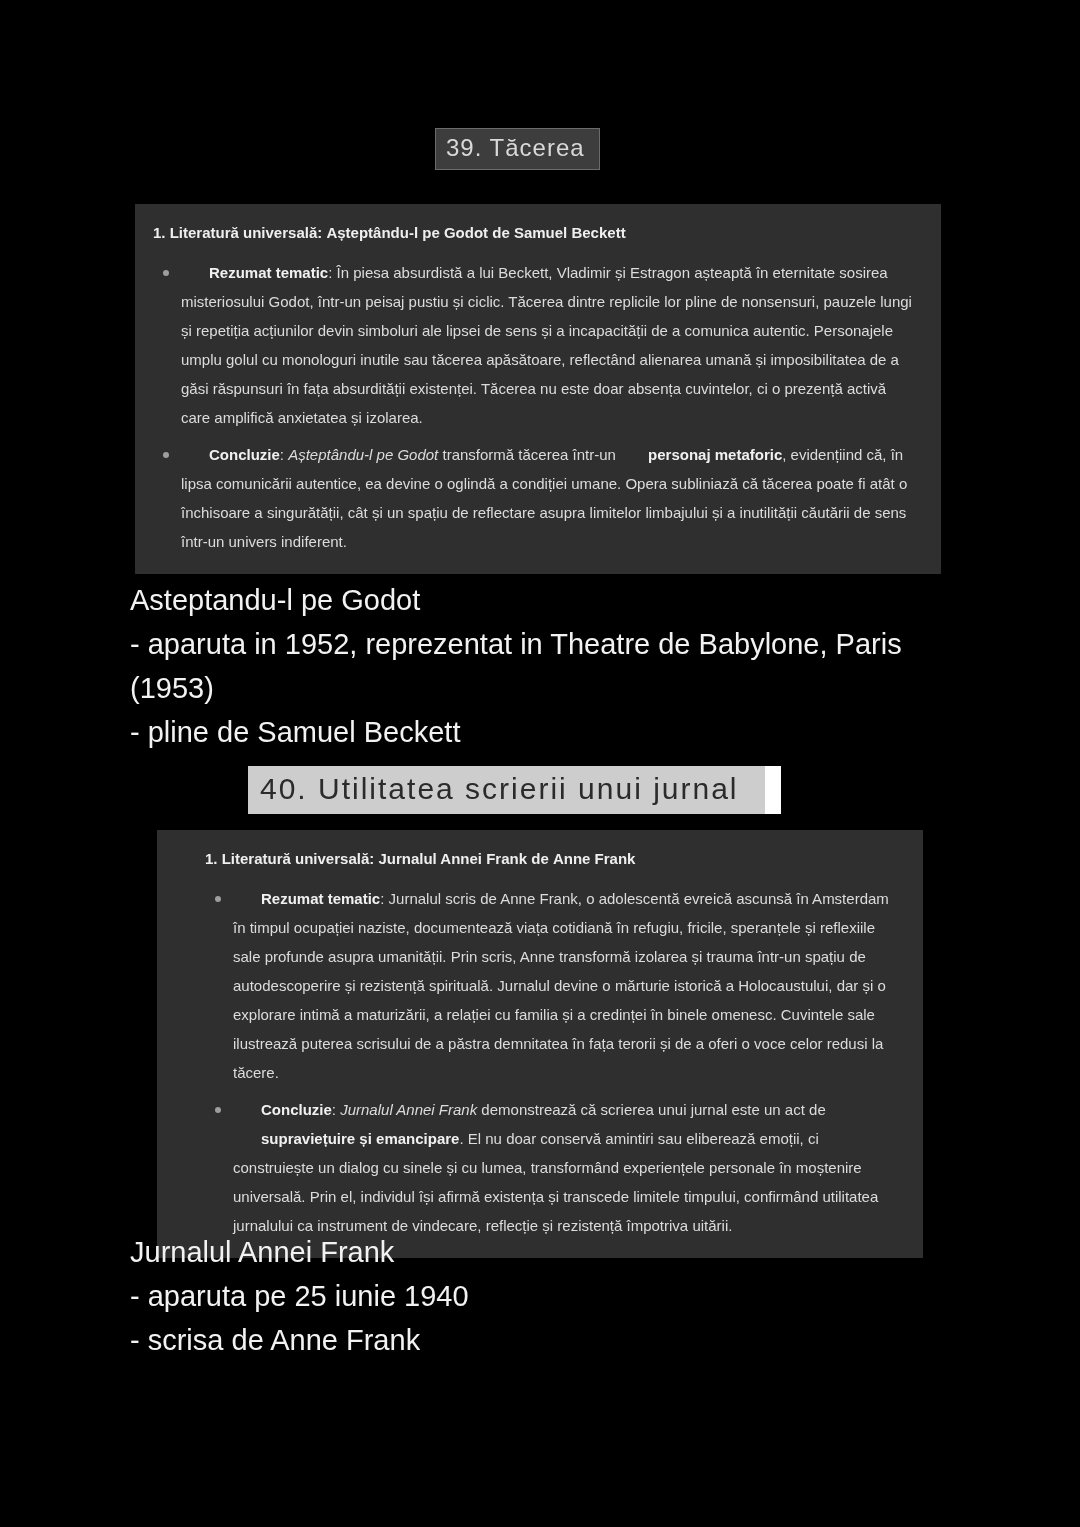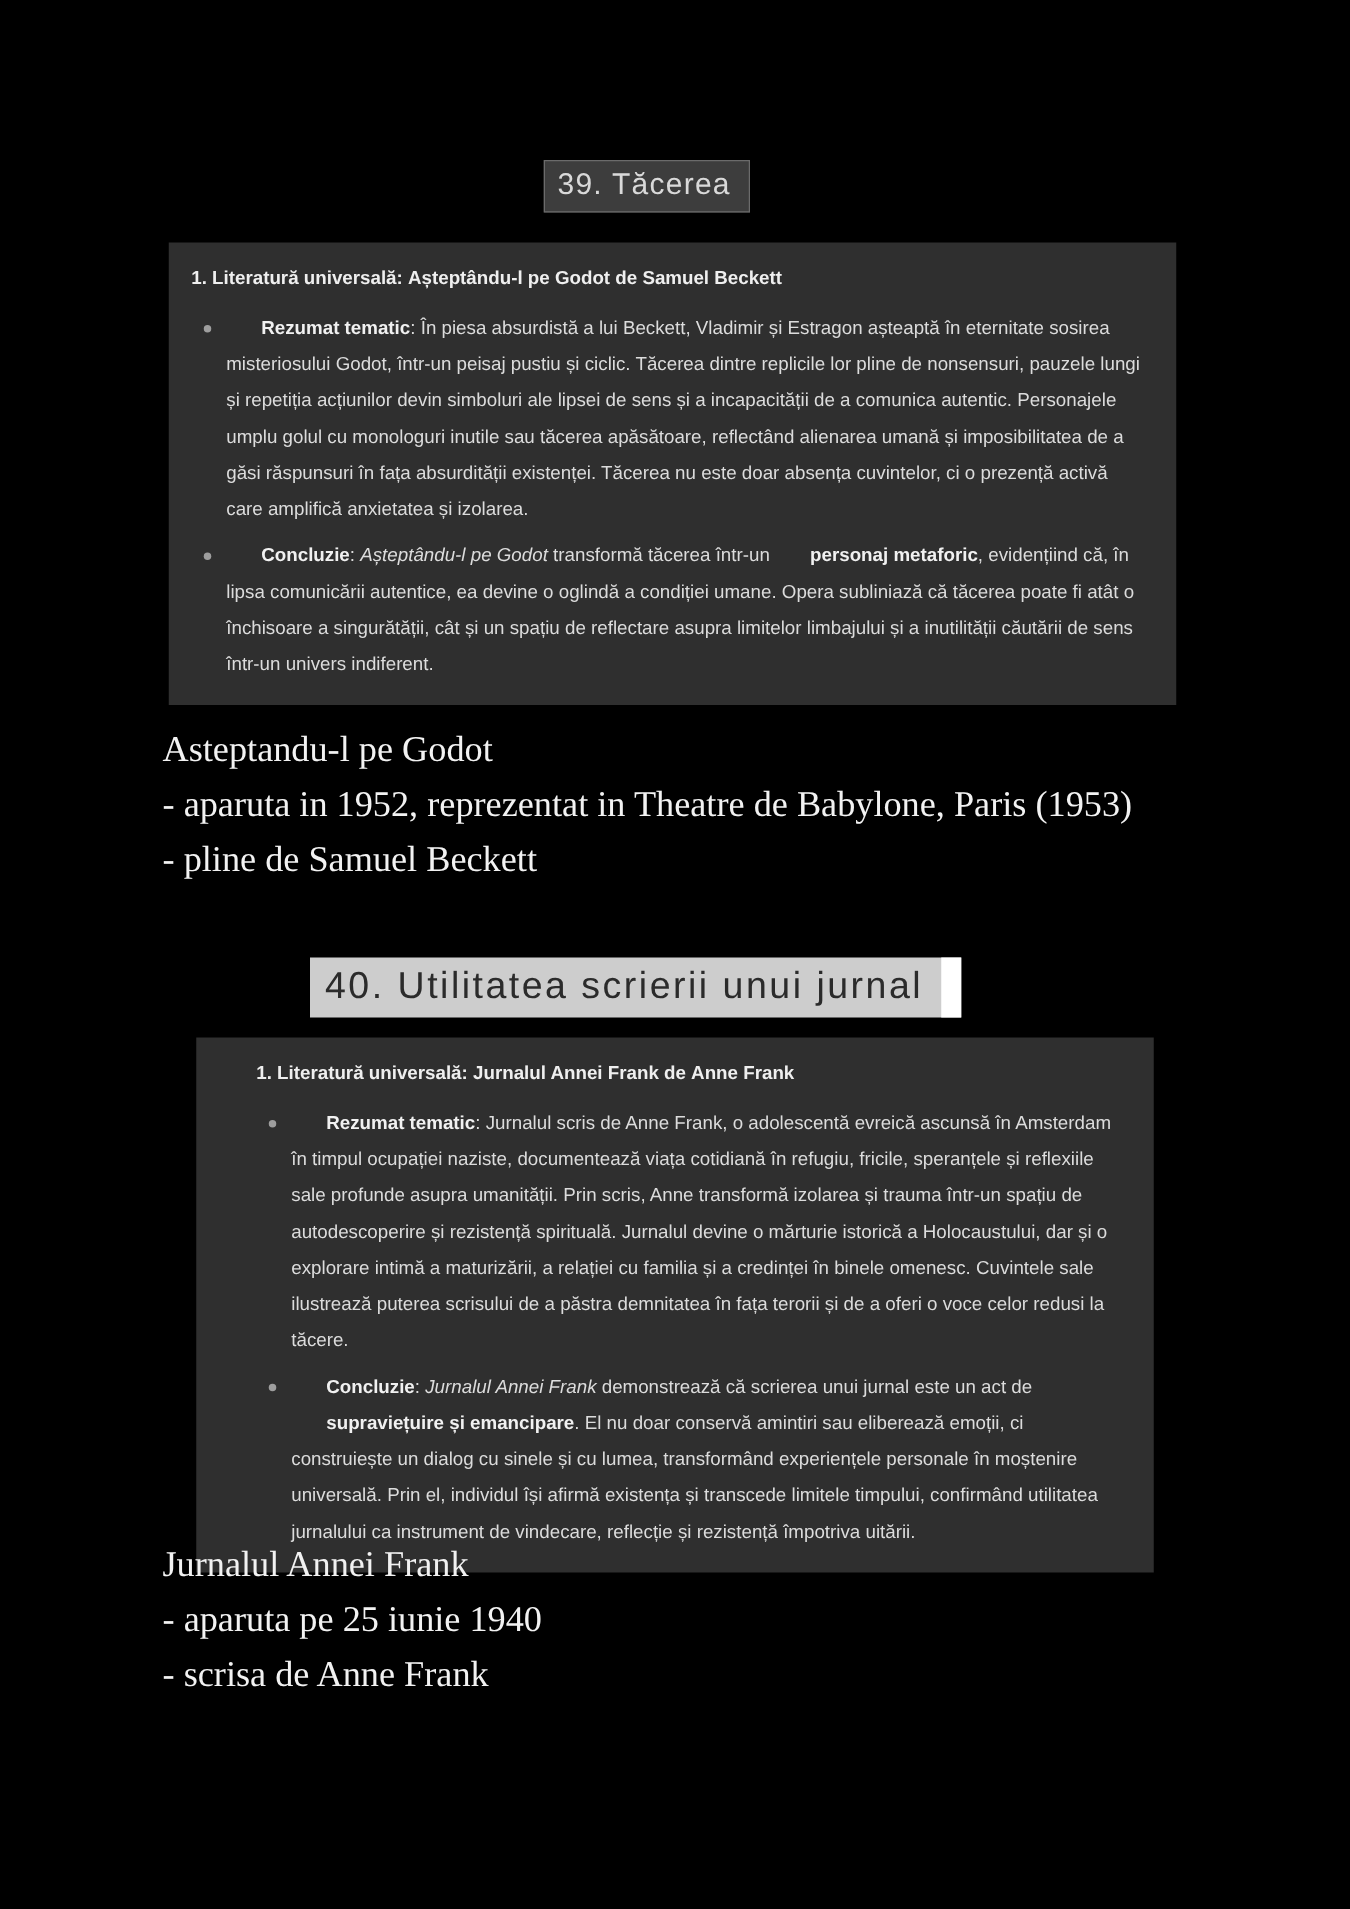--- a/index.html
+++ b/index.html
@@ -27,42 +27,42 @@
     font-size: 24px;
     padding: 5px 14px 7px 10px;
     letter-spacing: 1px;
   }
   .title-40 {
     left: 248px;
     top: 766px;
     background: #cdcdcd;
     color: #2b2b2b;
     font-size: 30px;
-    padding: 6px 30px 8px 12px;
+    padding: 6px 42px 8px 12px;
     letter-spacing: 2px;
   }
   .title-40::after {
     content: "";
     position: absolute;
     right: 0; top: 0; bottom: 0;
     width: 16px;
     background: #ffffff;
   }
 
   
   .panel {
     position: absolute;
     background: #2f2f2f;
     color: #dcdcdc;
     font-size: 15px;
     line-height: 29px;
     padding: 14px 22px 18px 18px;
     box-sizing: border-box;
   }
-  .panel-39 { left: 135px; top: 194px; width: 806px; }
+  .panel-39 { left: 135px; top: 204px; width: 806px; }
   .panel-40 { left: 157px; top: 830px; width: 766px; padding-left: 48px; }
 
   .panel-heading { font-weight: 700; color: #efefef; margin-bottom: 11px; }
   .panel-heading .hp { font-weight: 600; }
 
   .bullet { display: flex; align-items: flex-start; margin-top: 8px; }
   .dot {
     flex: 0 0 auto;
     width: 6px; height: 6px;
     border-radius: 50%;
@@ -71,21 +71,21 @@
   }
   .bullet-text { margin: 0; }
   .b  { font-weight: 700; color: #f1f1f1; margin-left: 28px; }
   .it { font-style: italic; }
 
   
   .note {
     position: absolute;
     width: 830px;
     color: #f2f2f2;
-    font-family: Liberation Serif, serif;
+    font-family: Liberation Sans, sans-serif;
     font-size: 29px;
     line-height: 44px;
   }
   .note-39 { left: 130px; top: 578px; }
   .note-40 { left: 130px; top: 1230px; }
 </style>
 </head>
 <body>
 
 <div class="page">

